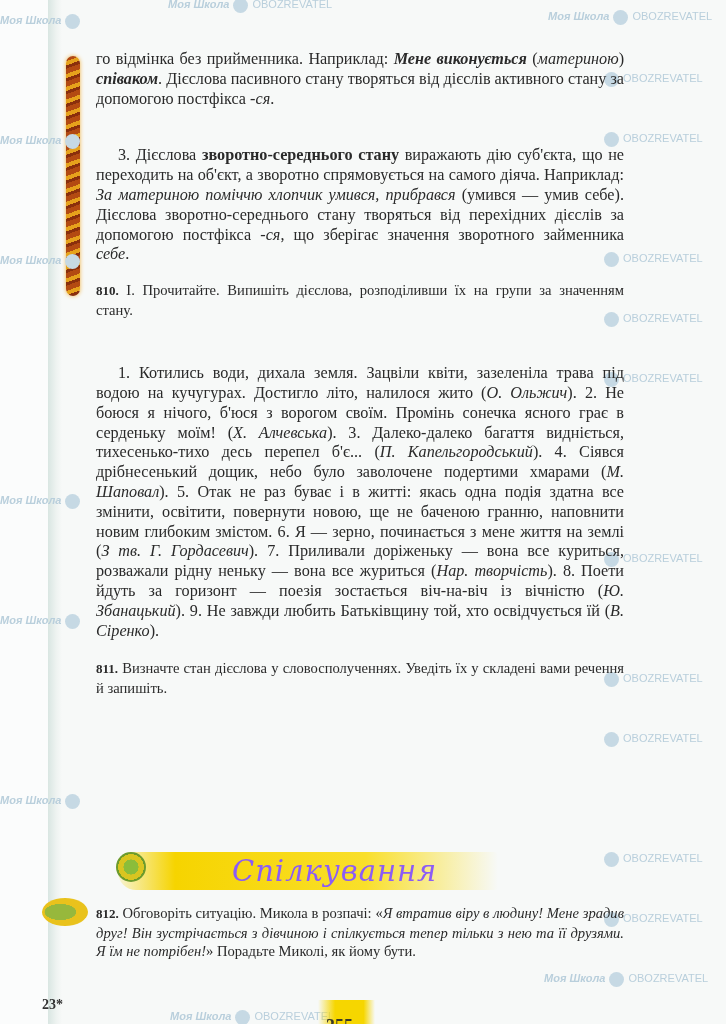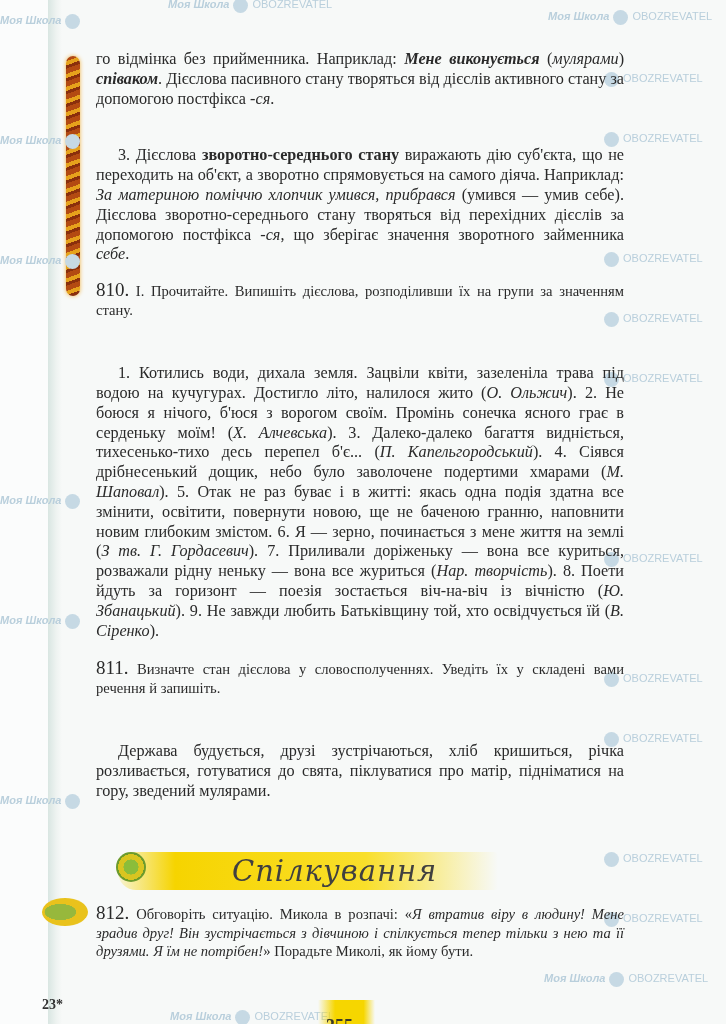--- a/index.html
+++ b/index.html
@@ -20,36 +20,36 @@
   .ornament {
     position:absolute; left:66px; top:56px; width:14px; height:240px;
     border-radius:7px;
     background:repeating-linear-gradient(160deg,#b34a12 0 5px,#e6a21c 5px 9px,#8a2f0c 9px 12px);
     box-shadow:0 0 4px #f1b64a;
   }
   .page { position:absolute; left:96px; top:50px; width:528px; }
   p { margin:0; font-size:16.2px; line-height:19.8px; text-align:justify; }
   .indent { text-indent:22px;margin-top:37px; }
   .ex { font-size:14.6px; line-height:18.5px; }
-  .num { font-weight:normal; font-size:19px; }
+  .num { font-weight:bold; font-size:13px; }
   .gap { height:10px; }
   b { font-weight:bold; }
   i { font-style:italic; }
   .section-banner {
     position:absolute; left:118px; top:852px; width:380px; height:38px;
     background:linear-gradient(to right,rgba(246,210,0,0.15),#f6d400 15%,#f9df2a 65%,rgba(249,223,42,0));
     border-radius:18px 4px 4px 18px;
   }
   .banner-icon {
     position:absolute; left:116px; top:852px; width:30px; height:30px; border-radius:50%;
     background:radial-gradient(circle,#8bbd3a 0 35%,#d9c520 36% 60%,#6c9b2c 61%);
   }
   .banner-title {
     position:absolute; left:232px; top:854px; font-size:29px;
-    font-family:"DejaVu Serif",serif; font-style:italic; color:#404040; letter-spacing:1px;
+    font-family:"DejaVu Serif",serif; font-style:italic; color:#8b5cf6; letter-spacing:1px;
   }
   .flower-icon {
     position:absolute; left:42px; top:898px; width:46px; height:28px;
     background:radial-gradient(ellipse at 40% 50%,#97b83c 0 40%,#e9c21c 41% 70%,rgba(246,210,0,0));
     border-radius:50%;
   }
   .ex812 { position:absolute; left:96px; top:904px; width:528px; }
   .footer-left { position:absolute; left:42px; top:997px; font-size:14px; font-weight:bold; color:#333; }
   .page-number {
     position:absolute; left:318px; top:1000px; font-size:18px; font-weight:bold; color:#3a3a2a;
@@ -83,21 +83,21 @@
 <div class="wm" style="left:600px;top:672px"><span class="logo"></span><span>OBOZREVATEL</span></div>
 <div class="wm" style="left:600px;top:732px"><span class="logo"></span><span>OBOZREVATEL</span></div>
 <div class="wm" style="left:0px;top:794px"><span class="ms">Моя Школа</span><span class="logo"></span></div>
 <div class="wm" style="left:600px;top:852px"><span class="logo"></span><span>OBOZREVATEL</span></div>
 <div class="wm" style="left:600px;top:912px"><span class="logo"></span><span>OBOZREVATEL</span></div>
 <div class="wm" style="left:544px;top:972px"><span class="ms">Моя Школа</span><span class="logo"></span><span>OBOZREVATEL</span></div>
 <div class="wm" style="left:170px;top:1010px"><span class="ms">Моя Школа</span><span class="logo"></span><span>OBOZREVATEL</span></div>
 
 <div class="page">
   <p>
-    <span>го відмінка без прийменника. Наприклад: </span><b><i>Мене виконується</i></b><span> (</span><i>мулярами</i><span>) </span><b><i>співаком</i></b><span>. Дієслова пасивного стану творяться від дієслів активного стану за допомогою постфікса </span><i>-ся</i><span>.</span>
+    <span>го відмінка без прийменника. Наприклад: </span><b><i>Мене виконується</i></b><span> (</span><i>материною</i><span>) </span><b><i>співаком</i></b><span>. Дієслова пасивного стану творяться від дієслів активного стану за допомогою постфікса </span><i>-ся</i><span>.</span>
   </p>
   <p class="indent">
     <span>3. Дієслова </span><b>зворотно-середнього стану</b><span> виражають дію суб'єкта, що не переходить на об'єкт, а зворотно спрямовується на самого діяча. Наприклад: </span><i>За материною поміччю хлопчик умився, прибрався</i><span> (умився — умив себе). Дієслова зворотно-середнього стану творяться від перехідних дієслів за допомогою постфікса </span><i>-ся</i><span>, що зберігає значення зворотного займенника </span><i>себе</i><span>.</span>
   </p>
   <div class="gap" style="height:4px"></div>
 
   <div class="gap" style="height:12px"></div>
   <p class="ex">
     <span class="num">810.</span> <span>І. Прочитайте. Випишіть дієслова, розподіливши їх на групи за значенням стану.</span>
   </p>
@@ -105,21 +105,20 @@
   <p class="indent">
     <span>1. Котились води, дихала земля. Зацвіли квіти, зазеленіла трава під водою на кучугурах. Достигло літо, налилося жито (</span><i>О. Ольжич</i><span>). 2. Не боюся я нічого, б'юся з ворогом своїм. Промінь сонечка ясного грає в серденьку моїм! (</span><i>Х. Алчевська</i><span>). 3. Далеко-далеко багаття видніється, тихесенько-тихо десь перепел б'є... (</span><i>П. Капельгородський</i><span>). 4. Сіявся дрібнесенький дощик, небо було заволочене подертими хмарами (</span><i>М. Шаповал</i><span>). 5. Отак не раз буває і в житті: якась одна подія здатна все змінити, освітити, повернути новою, ще не баченою гранню, наповнити новим глибоким змістом. 6. Я — зерно, починається з мене життя на землі (</span><i>З тв. Г. Гордасевич</i><span>). 7. Приливали доріженьку — вона все куриться, розважали рідну неньку — вона все журиться (</span><i>Нар. творчість</i><span>). 8. Поети йдуть за горизонт — поезія зостається віч-на-віч із вічністю (</span><i>Ю. Збанацький</i><span>). 9. Не завжди любить Батьківщину той, хто освідчується їй (</span><i>В. Сіренко</i><span>).</span>
   </p>
   <div class="gap" style="height:8px"></div>
 
   <div class="gap" style="height:10px"></div>
   <p class="ex">
     <span class="num">811.</span> <span>Визначте стан дієслова у словосполученнях. Уведіть їх у складені вами речення й запишіть.</span>
   </p>
   <div class="gap" style="height:8px"></div>
-  <p class="indent">Держава будується, друзі зустрічаються, хліб кришиться, річка розливається, готуватися до свята, піклуватися про матір, підніматися на гору, зведений мулярами.</p>
 </div>
 
 <div class="section-banner"></div>
 <div class="banner-icon"></div>
 <div class="banner-title">Спілкування</div>
 
 <div class="flower-icon"></div>
 <div class="ex812">
   <p class="ex">
     <span class="num">812.</span> <span>Обговоріть ситуацію. Микола в розпачі: «</span><i>Я втратив віру в людину! Мене зрадив друг! Він зустрічається з дівчиною і спілкується тепер тільки з нею та її друзями. Я їм не потрібен!</i><span>» Порадьте Миколі, як йому бути.</span>

